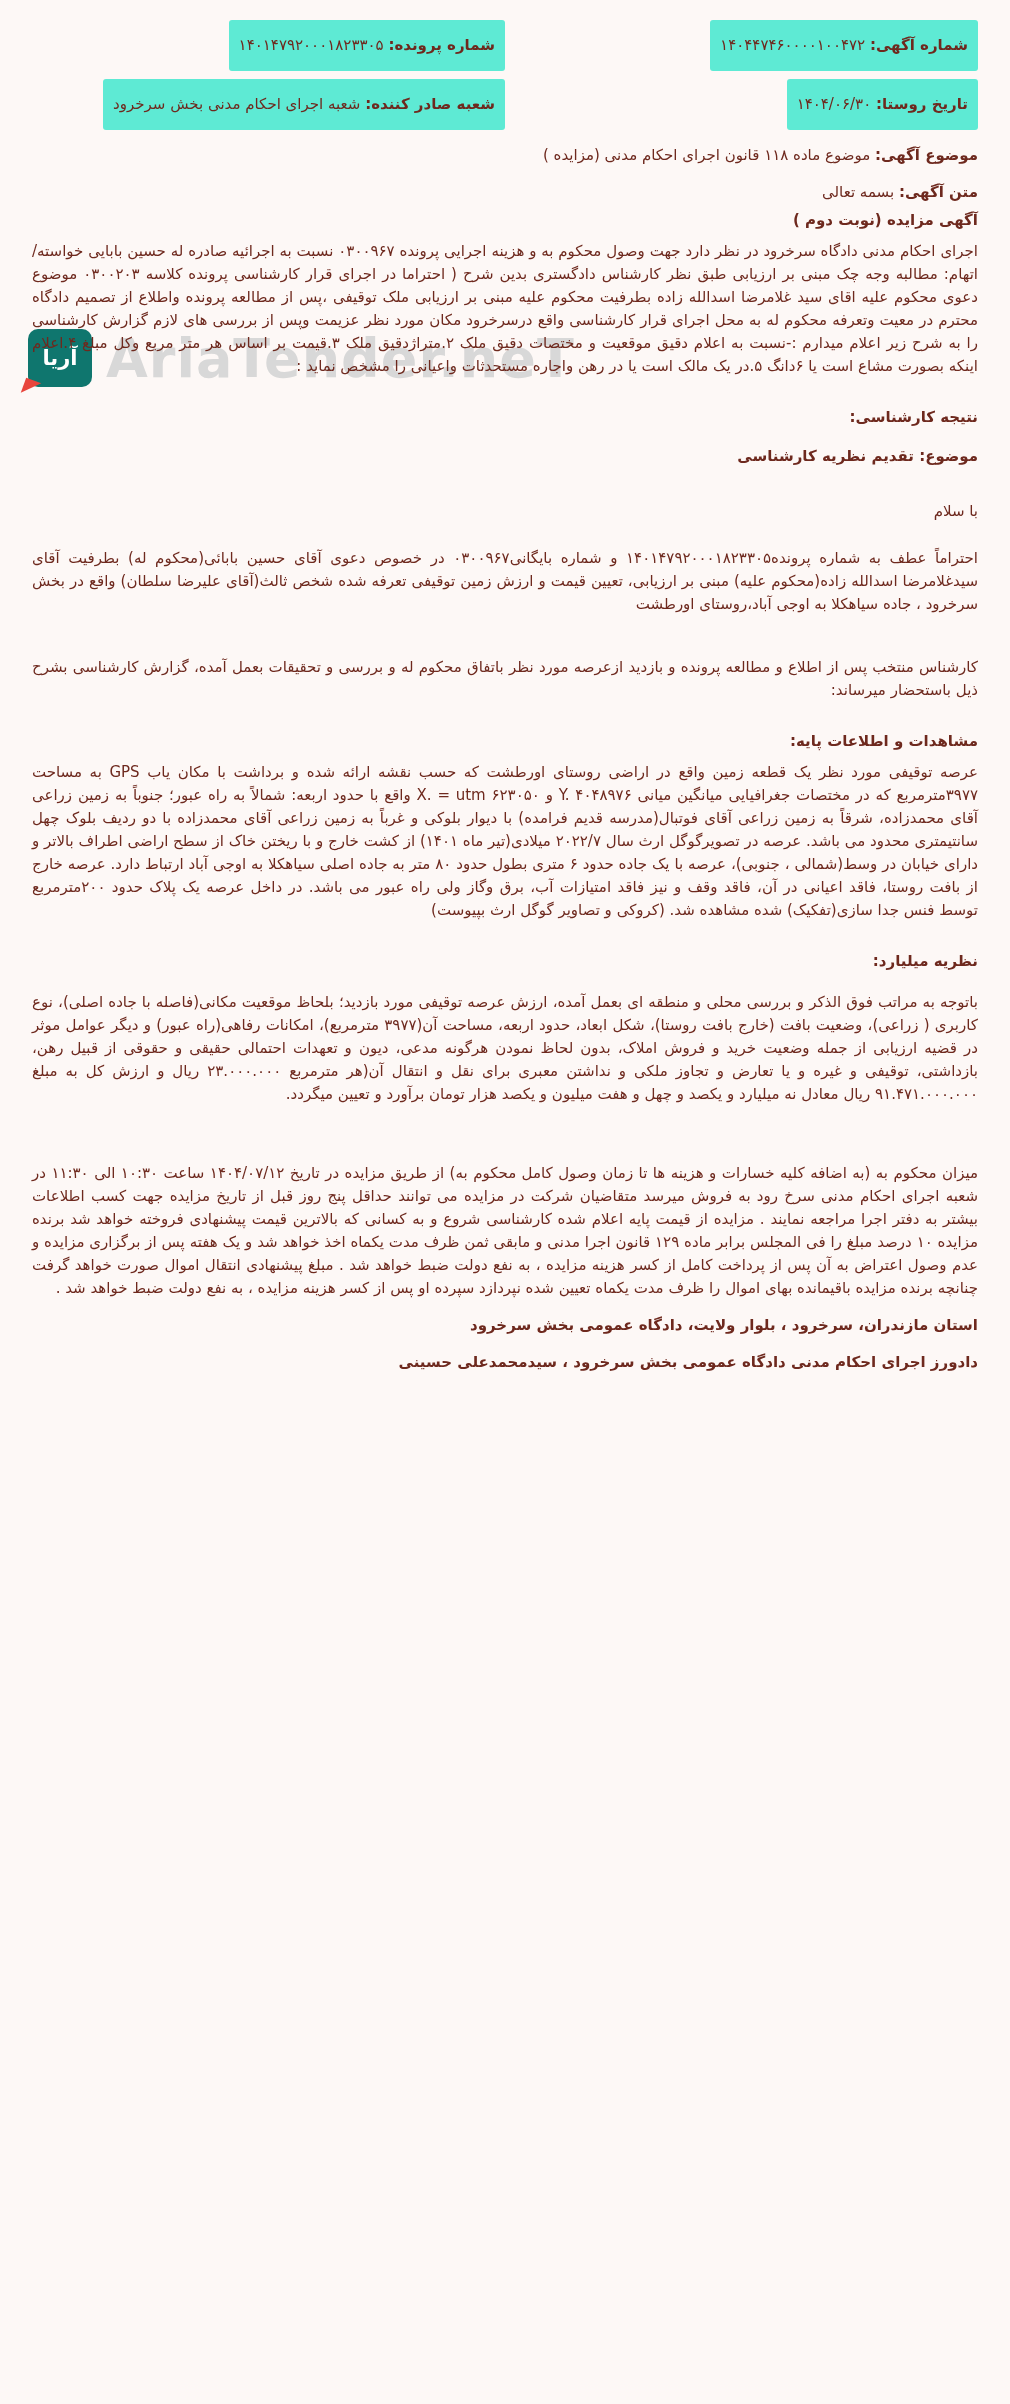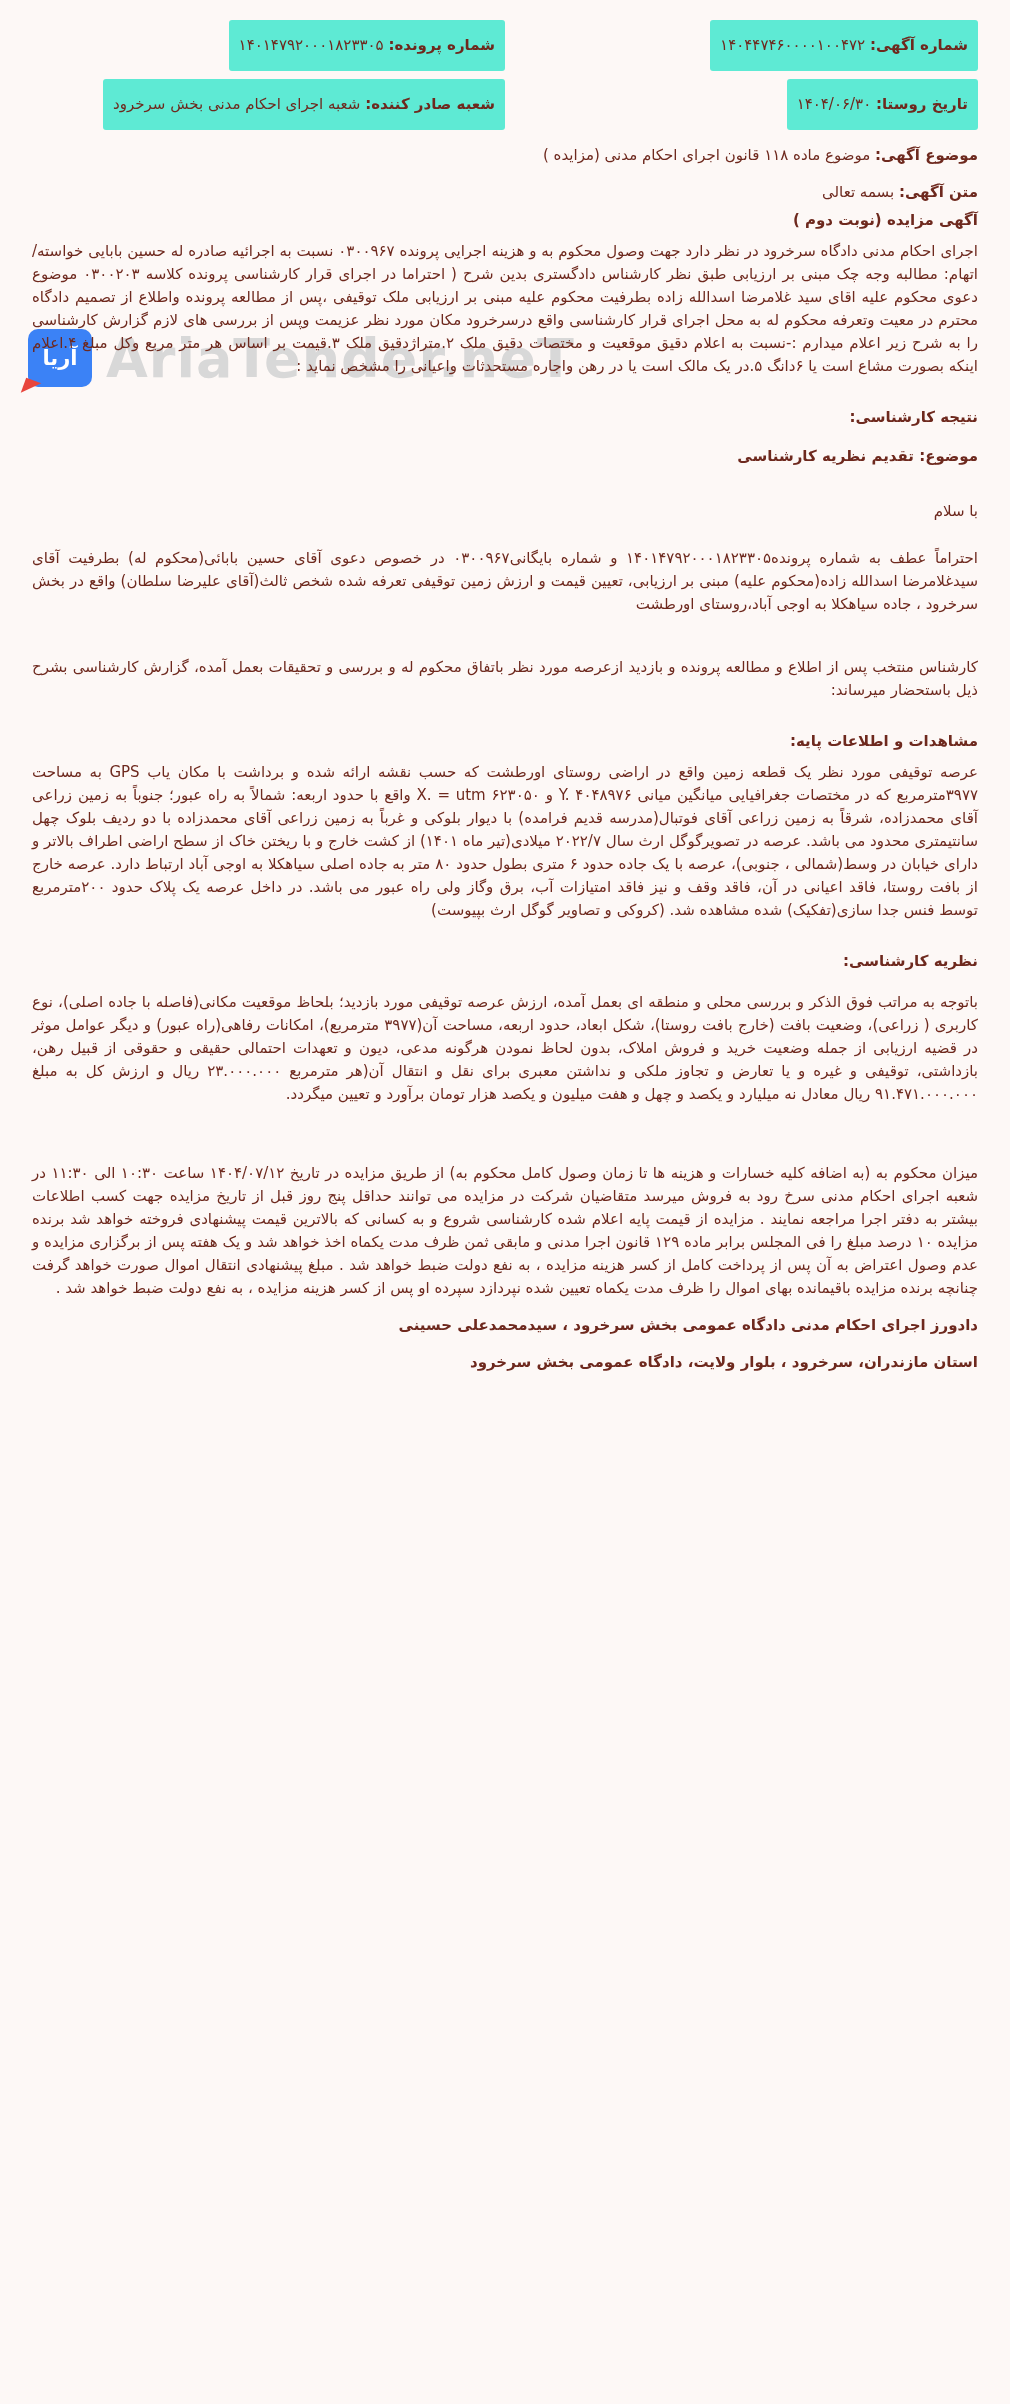--- a/index.html
+++ b/index.html
@@ -68,21 +68,21 @@
     display: flex;
     direction: ltr;
     align-items: center;
     gap: 14px;
     height: 76px;
   }
   .wm-logo {
     position: relative;
     width: 64px;
     height: 58px;
-    background: #3b82f6;
+    background: #0f766e;
     border-radius: 10px;
     display: flex;
     align-items: center;
     justify-content: center;
     color: #ffffff;
     font-weight: bold;
     font-size: 21px;
     flex: 0 0 auto;
   }
   .wm-logo::after {
@@ -171,23 +171,23 @@
   <div class="line greeting">با سلام</div>
 
   <p class="para para-ref">احتراماً عطف به شماره پرونده۱۴۰۱۴۷۹۲۰۰۰۱۸۲۳۳۰۵ و شماره بایگانی۰۳۰۰۹۶۷ در خصوص دعوی آقای حسین بابائی(محکوم له) بطرفیت آقای سیدغلامرضا اسدالله زاده(محکوم علیه) مبنی بر ارزیابی، تعیین قیمت و ارزش زمین توقیفی تعرفه شده شخص ثالث(آقای علیرضا سلطان) واقع در بخش سرخرود ، جاده سیاهکلا به اوجی آباد،روستای اورطشت</p>
 
   <p class="para para-expert">کارشناس منتخب پس از اطلاع و مطالعه پرونده و بازدید ازعرصه مورد نظر باتفاق محکوم له و بررسی و تحقیقات بعمل آمده، گزارش کارشناسی بشرح ذیل باستحضار میرساند:</p>
 
   <div class="heading">مشاهدات و اطلاعات پایه:</div>
 
   <p class="para para-obs">عرصه توقیفی مورد نظر یک قطعه زمین واقع در اراضی روستای اورطشت که حسب نقشه ارائه شده و برداشت با مکان یاب GPS به مساحت ۳۹۷۷مترمربع که در مختصات جغرافیایی میانگین میانی Y. ۴۰۴۸۹۷۶ و X. = utm ۶۲۳۰۵۰ واقع با حدود اربعه: شمالاً به راه عبور؛ جنوباً به زمین زراعی آقای محمدزاده، شرقاً به زمین زراعی آقای فوتبال(مدرسه قدیم فرامده) با دیوار بلوکی و غرباً به زمین زراعی آقای محمدزاده با دو ردیف بلوک چهل سانتیمتری محدود می باشد. عرصه در تصویرگوگل ارث سال ۲۰۲۲/۷ میلادی(تیر ماه ۱۴۰۱) از کشت خارج و با ریختن خاک از سطح اراضی اطراف بالاتر و دارای خیابان در وسط(شمالی ، جنوبی)، عرصه با یک جاده حدود ۶ متری بطول حدود ۸۰ متر به جاده اصلی سیاهکلا به اوجی آباد ارتباط دارد. عرصه خارج از بافت روستا، فاقد اعیانی در آن، فاقد وقف و نیز فاقد امتیازات آب، برق وگاز ولی راه عبور می باشد. در داخل عرصه یک پلاک حدود ۲۰۰مترمربع توسط فنس جدا سازی(تفکیک) شده مشاهده شد. (کروکی و تصاویر گوگل ارث بپیوست)</p>
 
-  <div class="heading">نظریه کارشناسی:</div>
+  <div class="heading">نظریه میلیارد:</div>
 
   <p class="para para-op">باتوجه به مراتب فوق الذکر و بررسی محلی و منطقه ای بعمل آمده، ارزش عرصه توقیفی مورد بازدید؛ بلحاظ موقعیت مکانی(فاصله با جاده اصلی)، نوع کاربری ( زراعی)، وضعیت بافت (خارج بافت روستا)، شکل ابعاد، حدود اربعه، مساحت آن(۳۹۷۷ مترمربع)، امکانات رفاهی(راه عبور) و دیگر عوامل موثر در قضیه ارزیابی از جمله وضعیت خرید و فروش املاک، بدون لحاظ نمودن هرگونه مدعی، دیون و تعهدات احتمالی حقیقی و حقوقی از قبیل رهن، بازداشتی، توقیفی و غیره و یا تعارض و تجاوز ملکی و نداشتن معبری برای نقل و انتقال آن(هر مترمربع ۲۳.۰۰۰.۰۰۰ ریال و ارزش کل به مبلغ ۹۱.۴۷۱.۰۰۰.۰۰۰ ریال معادل نه میلیارد و یکصد و چهل و هفت میلیون و یکصد هزار تومان برآورد و تعیین میگردد.</p>
 
   <p class="para para-terms">میزان محکوم به (به اضافه کلیه خسارات و هزینه ها تا زمان وصول کامل محکوم به) از طریق مزایده در تاریخ ۱۴۰۴/۰۷/۱۲ ساعت ۱۰:۳۰ الی ۱۱:۳۰ در شعبه اجرای احکام مدنی سرخ رود به فروش میرسد متقاضیان شرکت در مزایده می توانند حداقل پنج روز قبل از تاریخ مزایده جهت کسب اطلاعات بیشتر به دفتر اجرا مراجعه نمایند . مزایده از قیمت پایه اعلام شده کارشناسی شروع و به کسانی که بالاترین قیمت پیشنهادی فروخته خواهد شد برنده مزایده ۱۰ درصد مبلغ را فی المجلس برابر ماده ۱۲۹ قانون اجرا مدنی و مابقی ثمن ظرف مدت یکماه اخذ خواهد شد و یک هفته پس از برگزاری مزایده و عدم وصول اعتراض به آن پس از پرداخت کامل از کسر هزینه مزایده ، به نفع دولت ضبط خواهد شد . مبلغ پیشنهادی انتقال اموال صورت خواهد گرفت چنانچه برنده مزایده باقیمانده بهای اموال را ظرف مدت یکماه تعیین شده نپردازد سپرده او پس از کسر هزینه مزایده ، به نفع دولت ضبط خواهد شد .</p>
 
+  <div class="sign">استان مازندران، سرخرود ، بلوار ولایت، دادگاه عمومی بخش سرخرود</div>
+
   <div class="sign">دادورز اجرای احکام مدنی دادگاه عمومی بخش سرخرود ، سیدمحمدعلی حسینی</div>
-
-  <div class="sign">استان مازندران، سرخرود ، بلوار ولایت، دادگاه عمومی بخش سرخرود</div>
 
 </div>
 
 </body></html>

